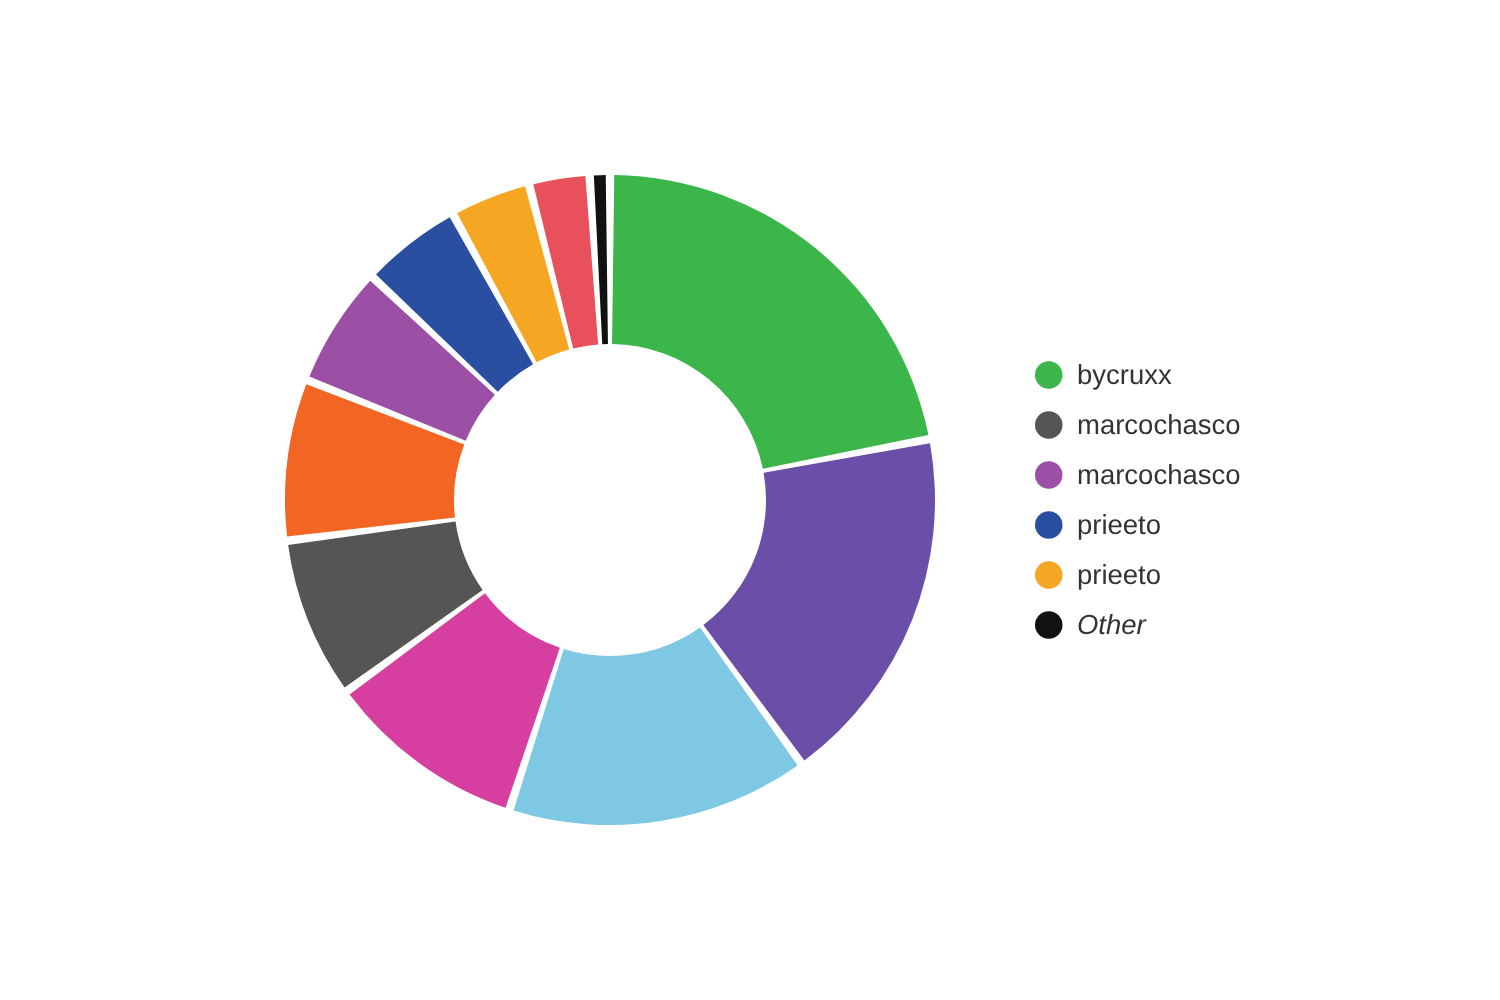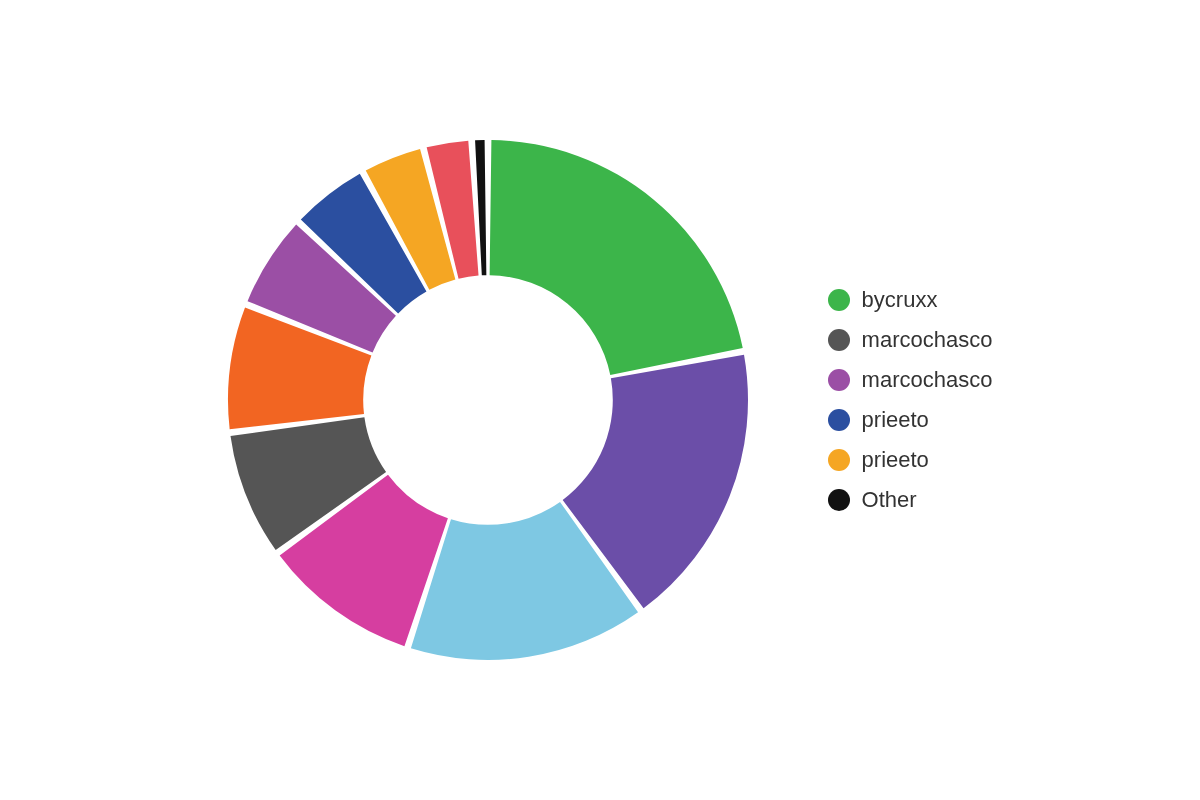--- a/index.html
+++ b/index.html
@@ -43,20 +43,21 @@
       height: 22px;
       border-radius: 50%;
       flex-shrink: 0;
     }
     .legend-label {
       font-size: 22px;
       color: #333;
       font-family: Arial, sans-serif;
     }
     .legend-label.italic {
+      font-style: italic;
     }
   </style>
 </head>
 <body>
 
 <div class="chart-container">
   <div class="donut-wrapper">
     <svg id="donut-svg" viewBox="0 0 560 560" xmlns="http://www.w3.org/2000/svg">
         <path d="M 283.4032948485496 20.022274830758192 A 260 260 0 0 1 534.7350910445491 227.9420189545804 L 402.2728437013836 255.0121690981986 A 124.8 124.8 0 0 0 281.6335815273038 155.21069191876393 Z" fill="#3cb54a"></path>
         <path d="M 536.0105187698372 234.6280452349821 A 260 260 0 0 1 435.5643961483713 488.32599129967576 L 354.67091015121827 379.9964758238444 A 124.8 124.8 0 0 0 402.8850490095218 258.22146171279144 Z" fill="#6b4ea8"></path>

